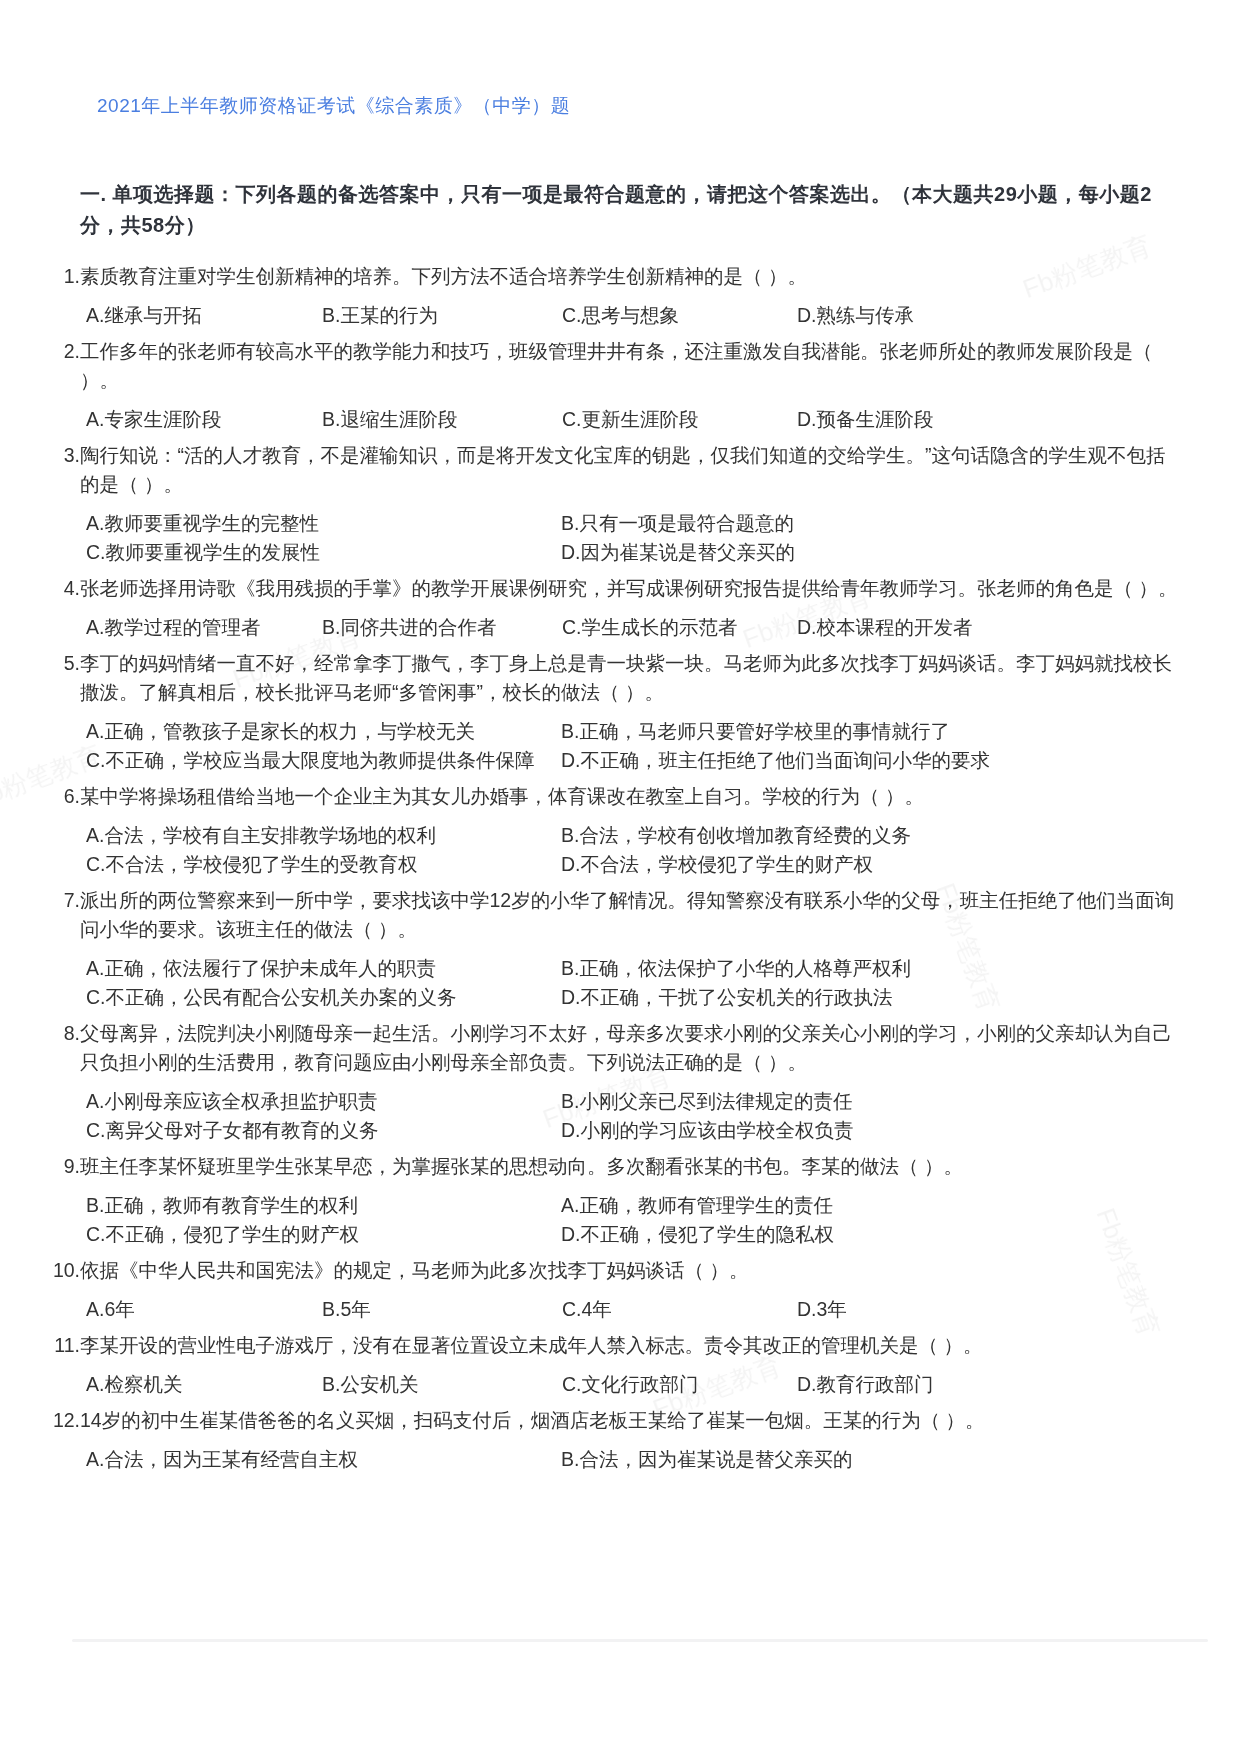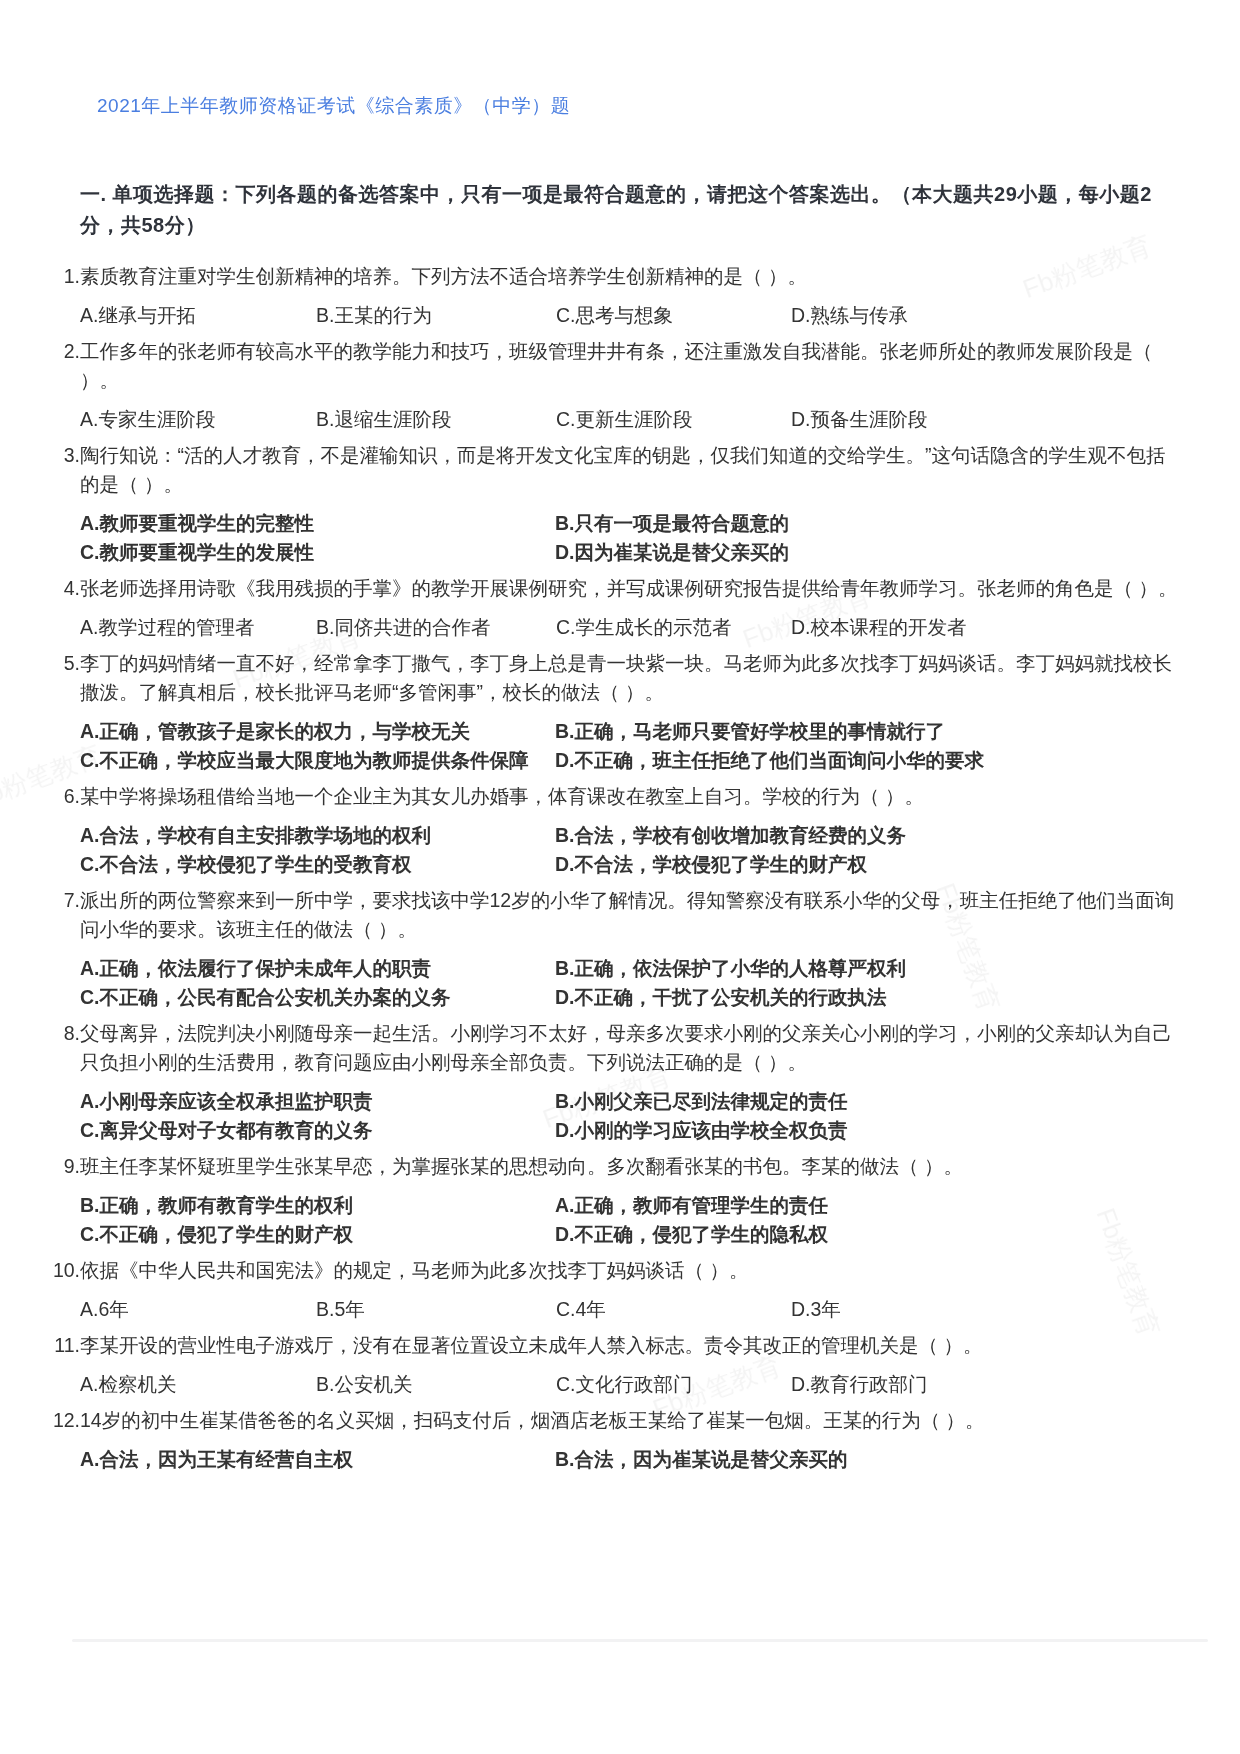--- a/index.html
+++ b/index.html
@@ -41,24 +41,24 @@
   }
   .qnum {
     position: absolute;
     right: 100%;
     top: 0;
     white-space: nowrap;
   }
   .options {
     display: grid;
     line-height: 29px;
-    margin: 0 0 0 0;
+    margin: 0 0 0 6px;
   }
   .options.cols-4 { grid-template-columns: 236px 240px 235px 1fr; }
-  .options.cols-2 { grid-template-columns: 475px 1fr; font-weight: bold; }
+  .options.cols-2 { grid-template-columns: 475px 1fr; }
   .option { white-space: nowrap; }
   .divider {
     position: absolute;
     left: 72px;
     top: 1639px;
     width: 1136px;
     height: 3px;
     background: #f2f2f3;
     border-radius: 2px;
   }

